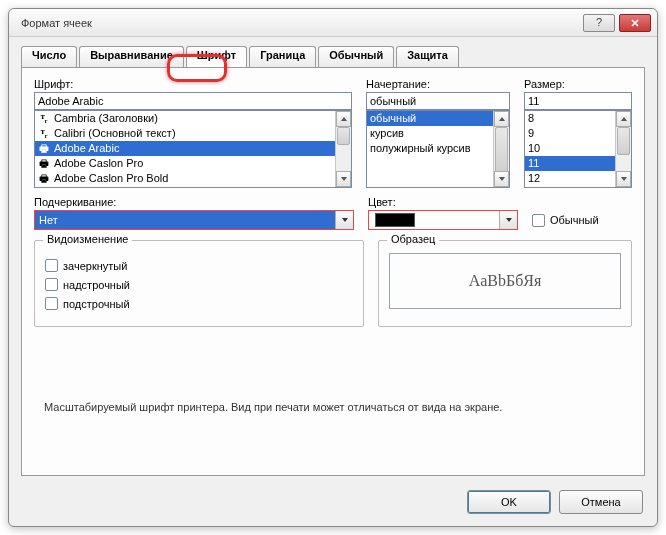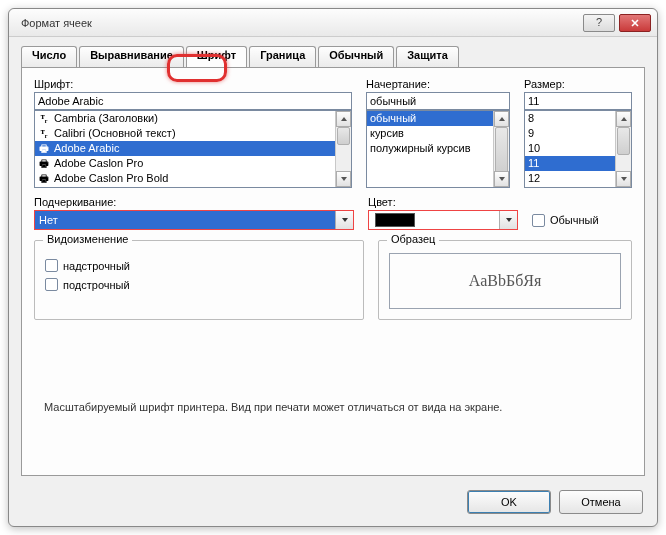--- a/index.html
+++ b/index.html
@@ -290,20 +290,24 @@
             <span>Обычный</span>
           </div>
         </div>
       </div>
 
       <div class="row3">
         <div class="groupbox col-eff">
           <span class="legend">Видоизменение</span>
           <div class="checkbox">
               <div class="box"></div>
+              <span>зачеркнутый</span>
+            </div>
+          <div class="checkbox">
+              <div class="box"></div>
               <span>надстрочный</span>
             </div>
           <div class="checkbox">
               <div class="box"></div>
               <span>подстрочный</span>
             </div>
         </div>
         <div class="groupbox col-sample">
           <span class="legend">Образец</span>
           <div class="sample-box">AaBbБбЯя</div>

